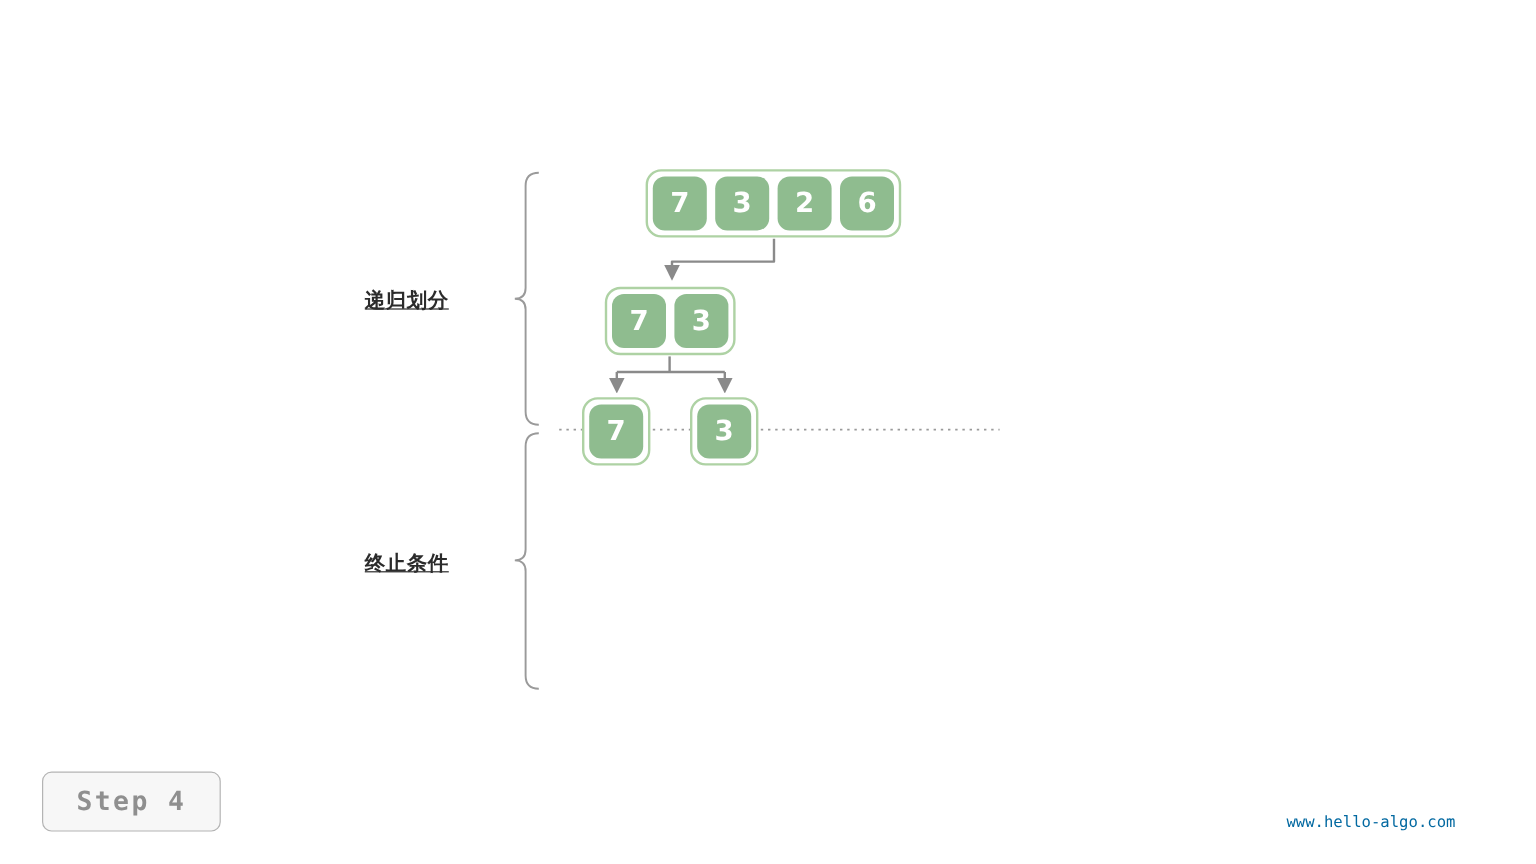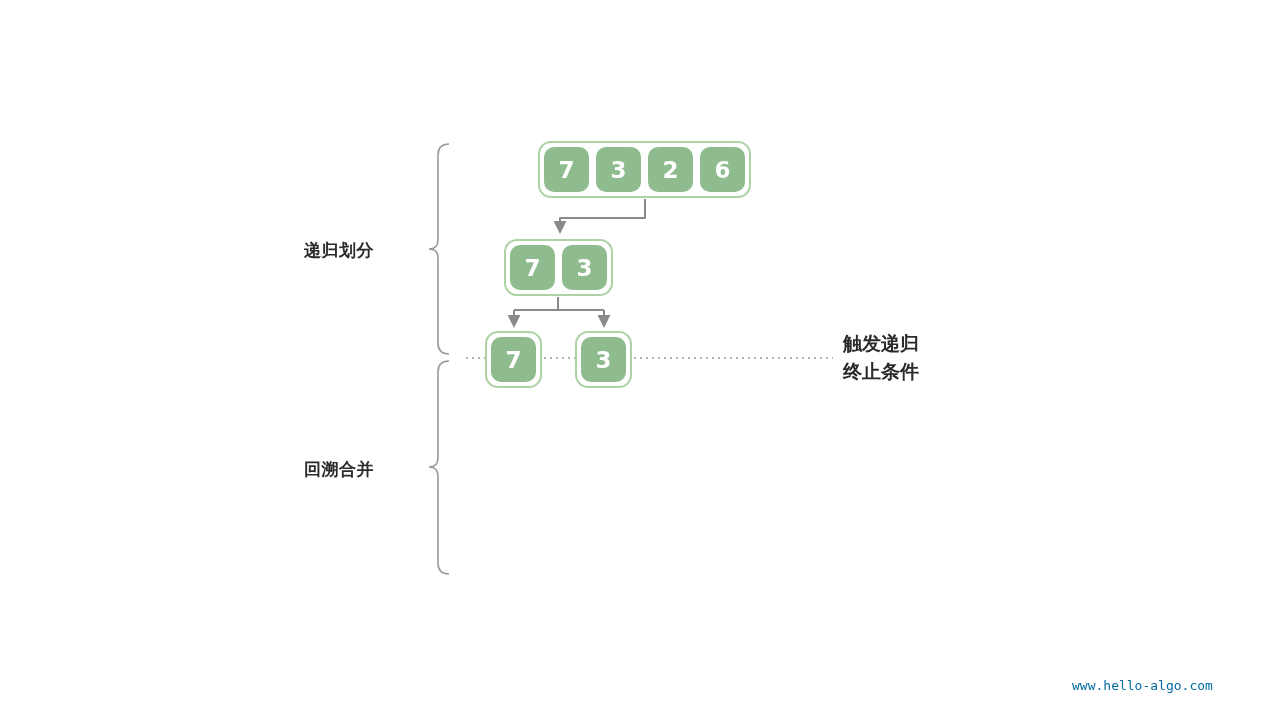--- a/index.html
+++ b/index.html
@@ -25,21 +25,21 @@
   .cell {
     width: 45px; height: 45px; border-radius: 10px;
     background: var(--cell, #8fbc8f);
     color: #ffffff; font-weight: bold; font-size: 23px;
     display: flex; align-items: center; justify-content: center;
     font-family: "DejaVu Sans", sans-serif;
   }
 
   .phase-label {
     position: absolute; z-index: 2; font-weight: bold;
-    color: #2b2b2b; font-size: 17px; letter-spacing: 0.5px;
+    color: #2b2b2b; font-size: 17px; letter-spacing: 0.5px; text-decoration: underline;
   }
   .terminate {
     position: absolute; z-index: 2; font-weight: bold;
     color: #2b2b2b; font-size: 19px; line-height: 28px;
   }
 
   .step-badge {
     position: absolute; left: 35px; top: 643px; width: 147px; height: 48px;
     border: 1px solid #b4b4b4; border-radius: 8px; background: #f7f7f7;
     display: flex; align-items: center; justify-content: center; z-index: 2;
@@ -88,23 +88,22 @@
 
   <div class="group" style="left:485px;top:331px;">
     <div class="cell">7</div>
   </div>
 
   <div class="group" style="left:575px;top:331px;">
     <div class="cell">3</div>
   </div>
 
   <div class="phase-label" style="left:304px;top:239px;">递归划分</div>
-  <div class="phase-label" style="left:304px;top:458px;">回溯合并</div>
+  <div class="phase-label" style="left:304px;top:458px;">终止条件</div>
 
-  <div class="terminate" style="left:843px;top:330px;">
-    <div>触发递归</div>
-    <div>终止条件</div>
+
+  <div class="step-badge">
+    <span>Step 4</span>
   </div>
-
 
   <div class="watermark">www.hello-algo.com</div>
 
 </div>
 
 </body></html>

